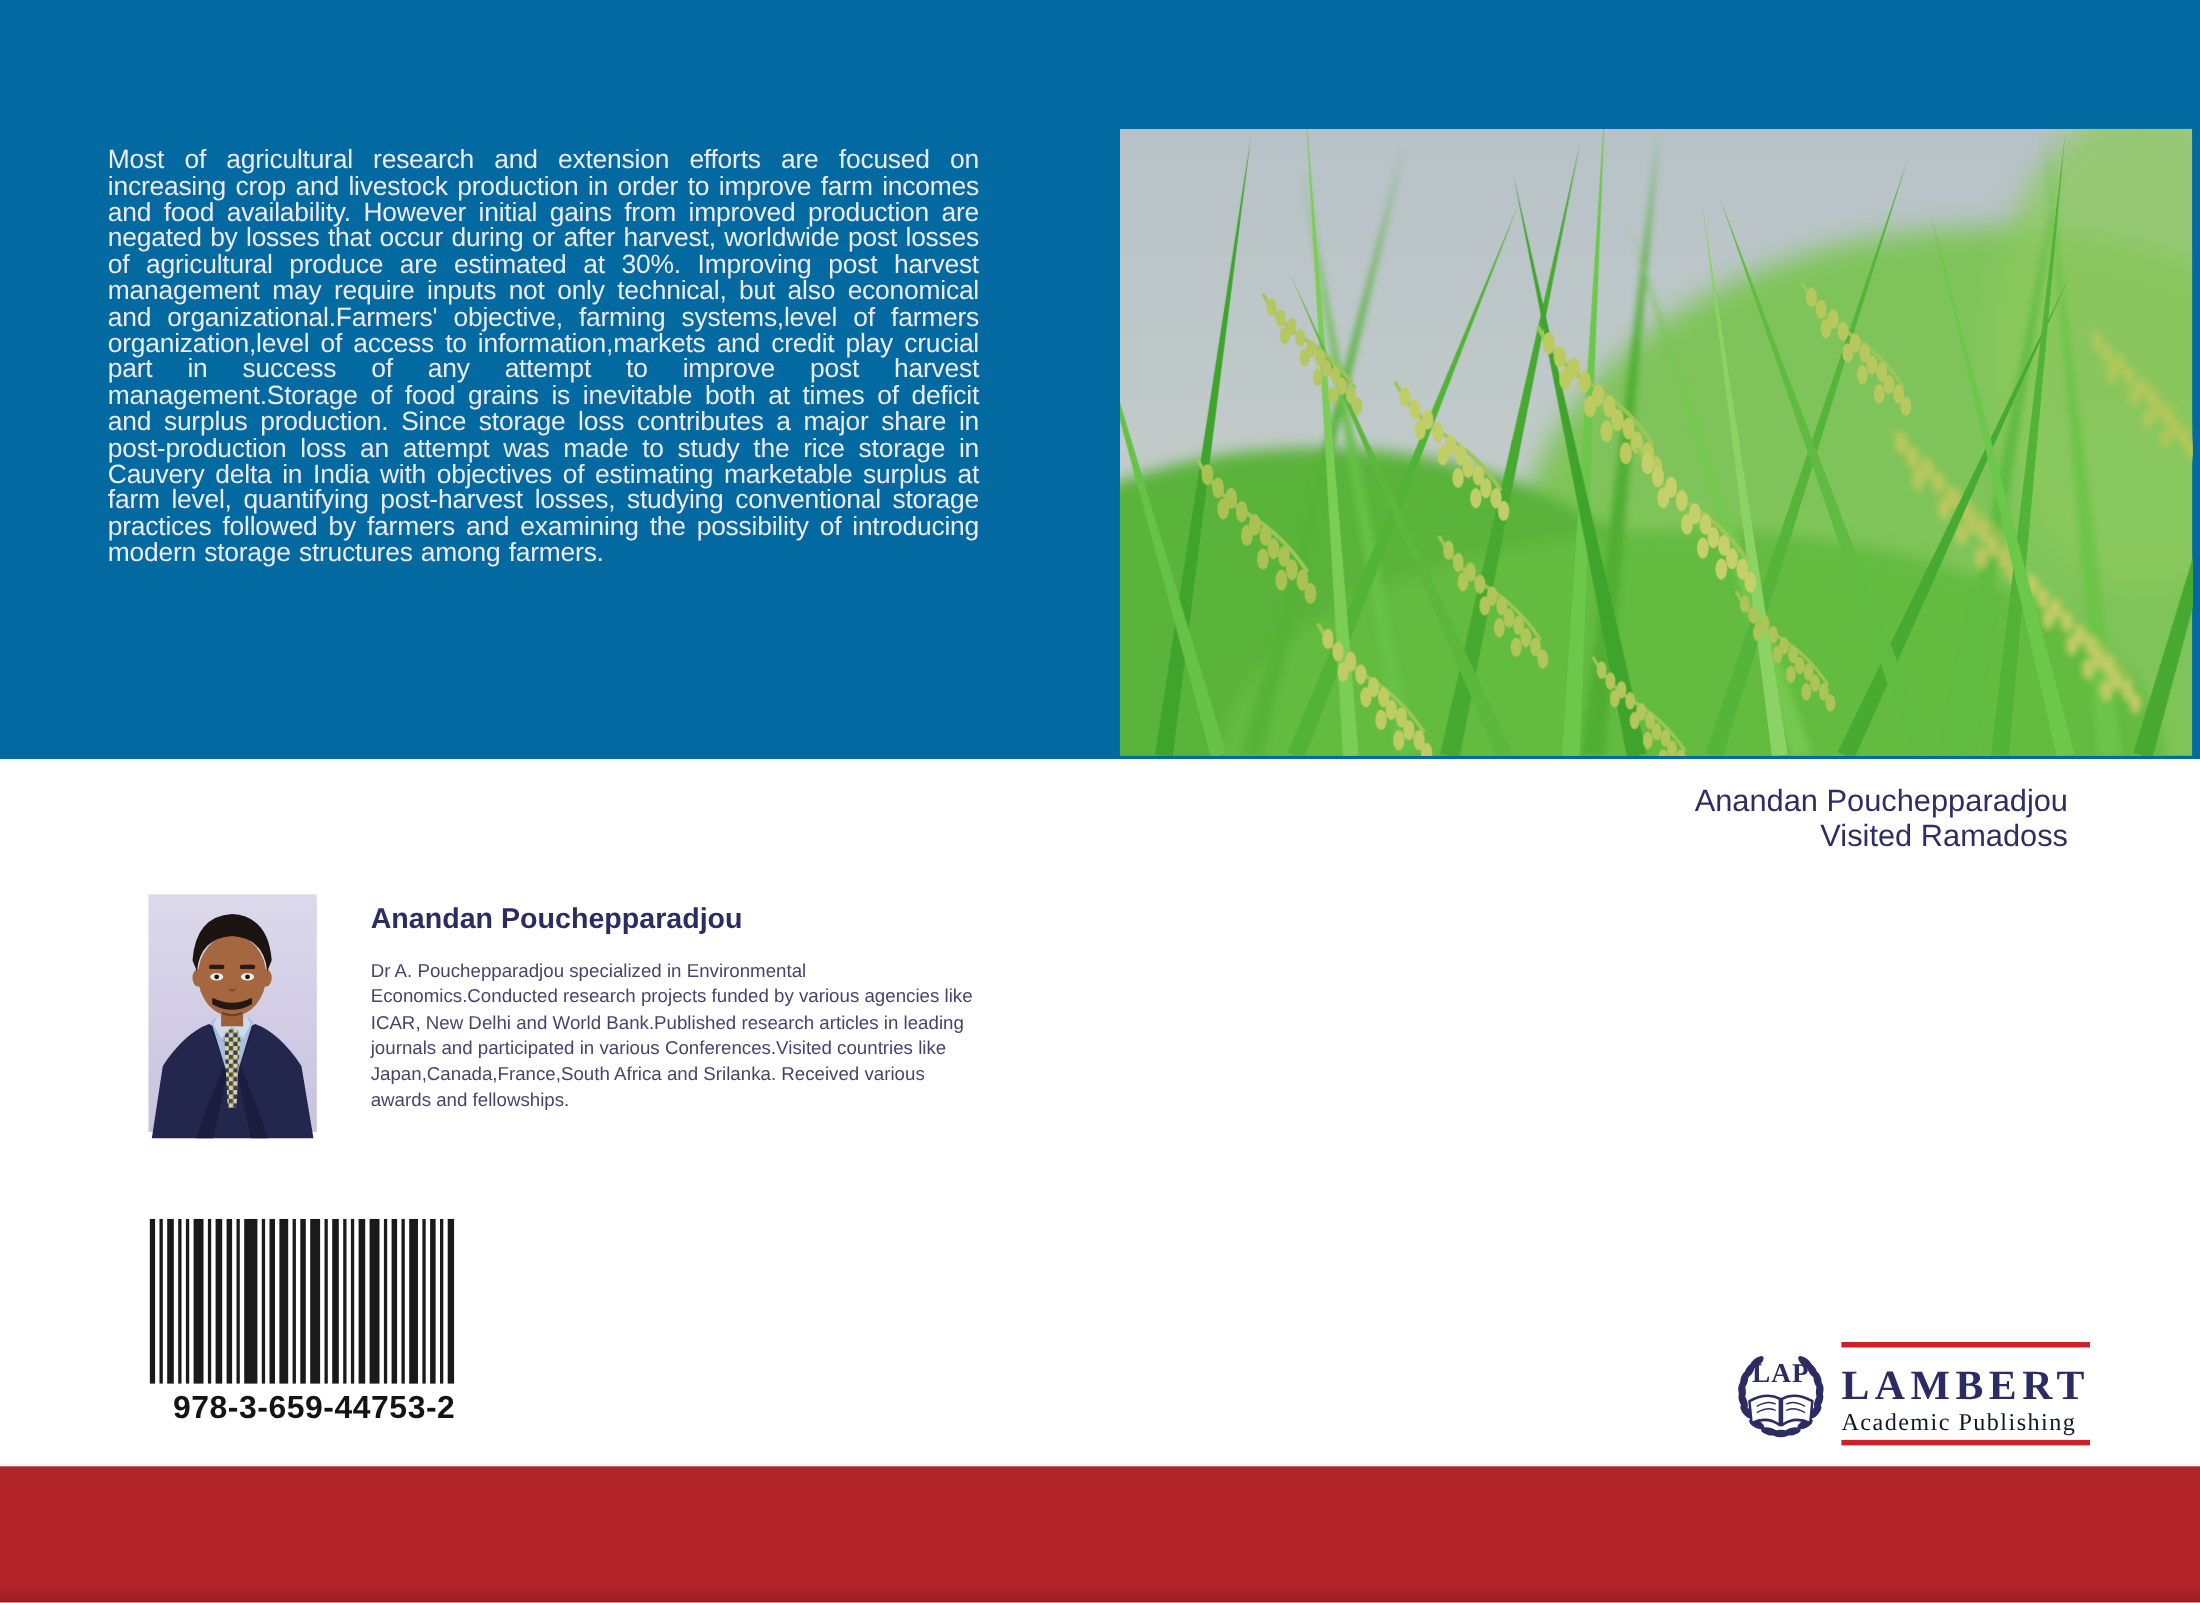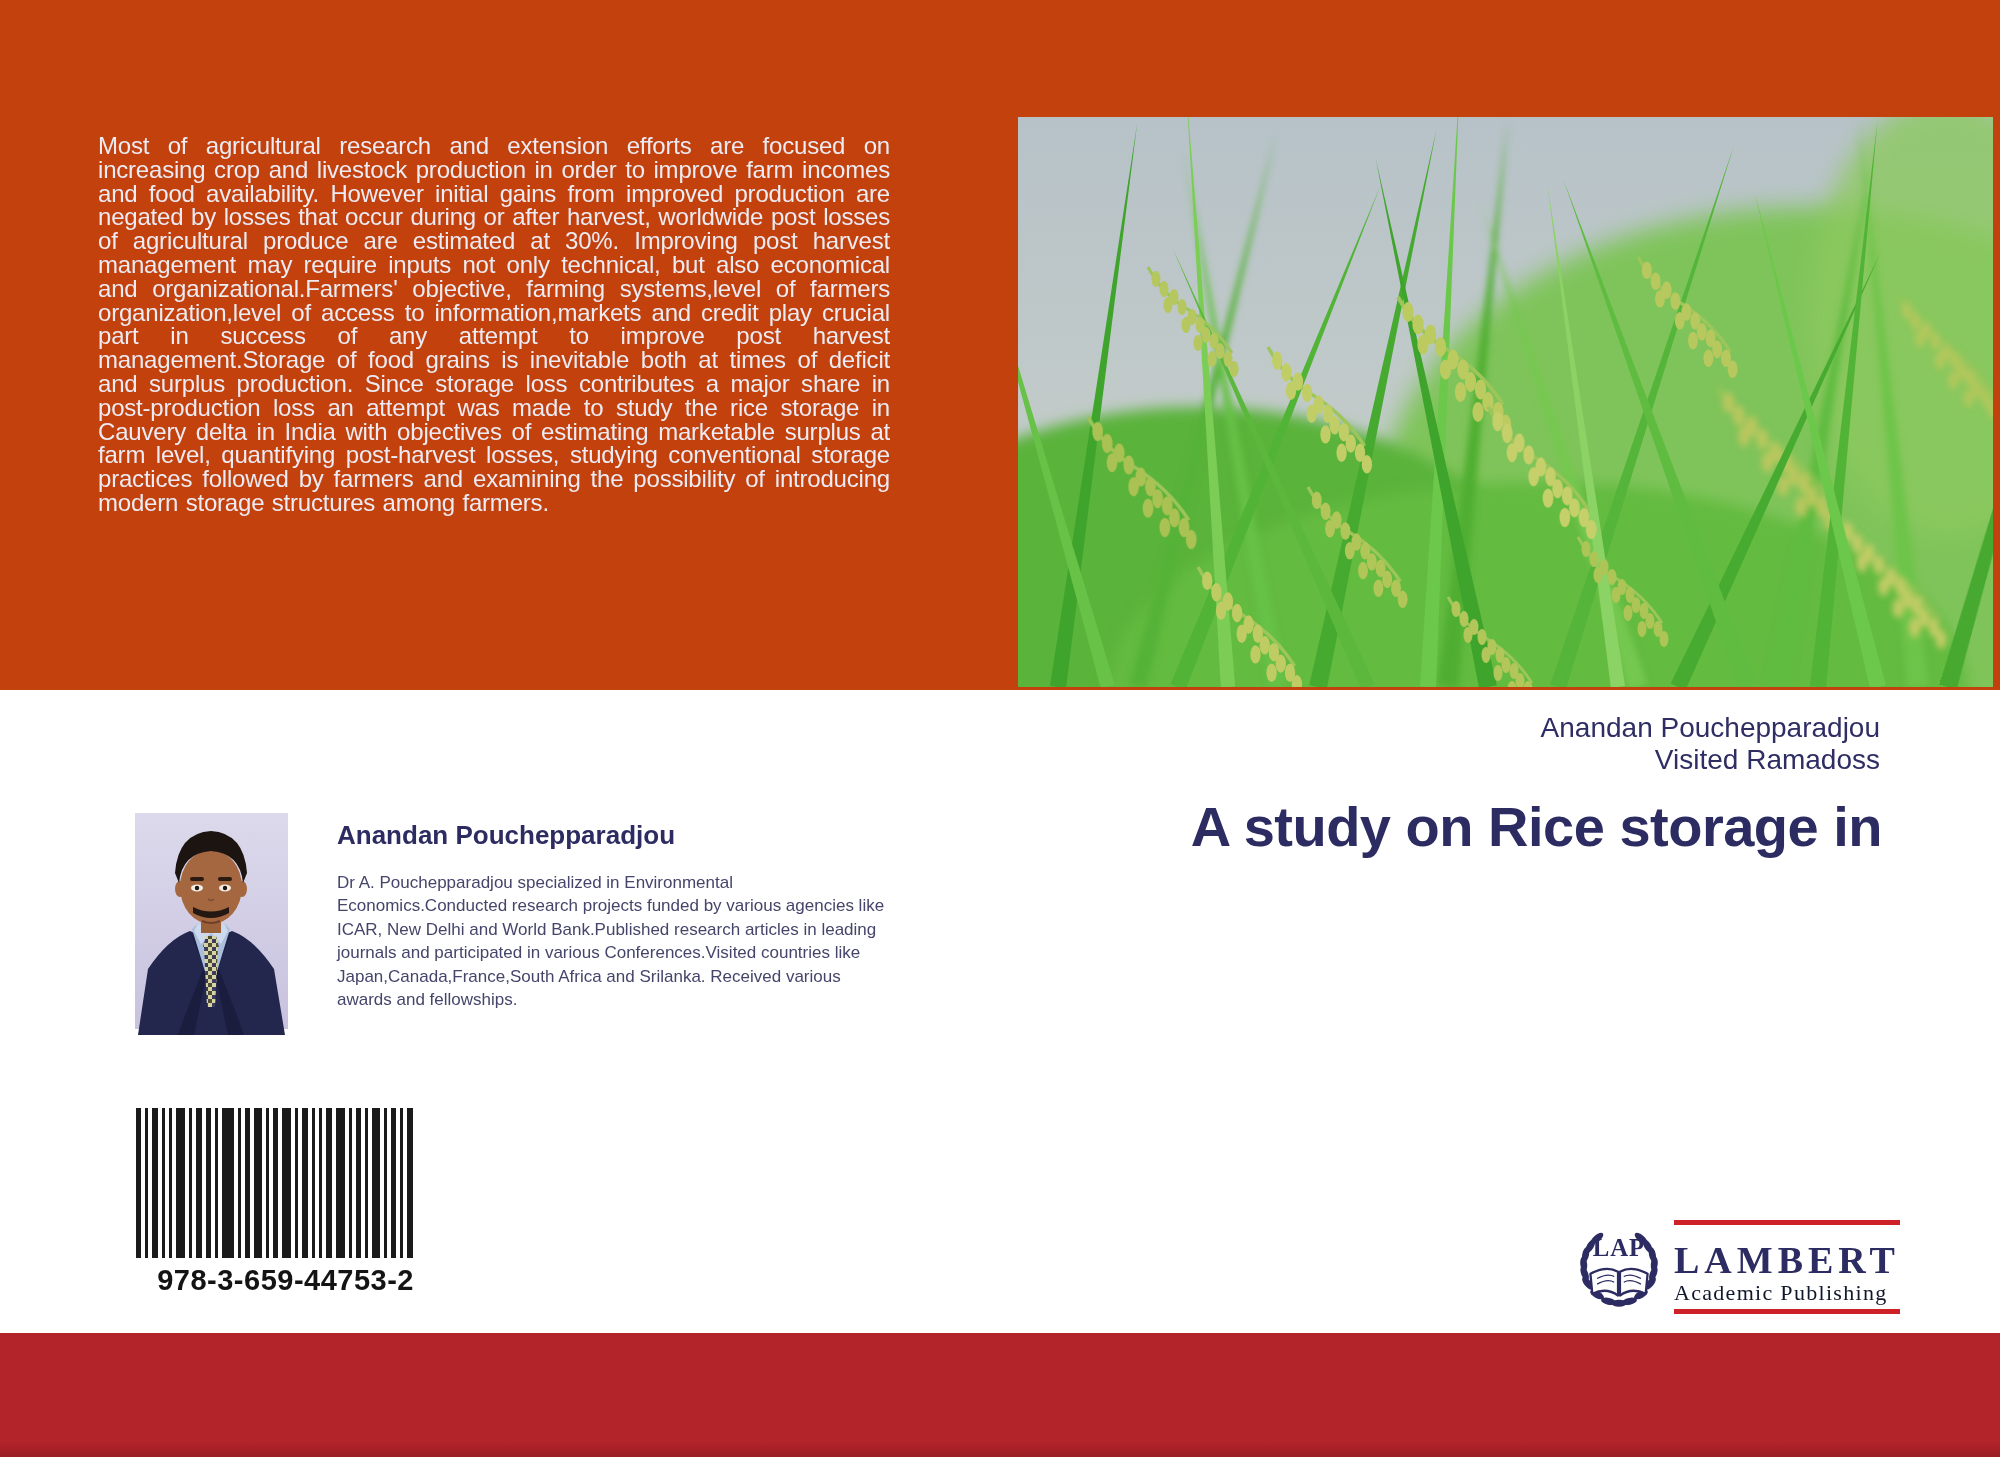--- a/index.html
+++ b/index.html
@@ -1,21 +1,21 @@
 <!DOCTYPE html>
 <html><head>
 <meta charset="utf-8">
 <style>
   html,body{margin:0;padding:0;background:#ffffff;}
   body{width:2000px;height:1457px;position:relative;overflow:hidden;
        font-family:"Liberation Sans","DejaVu Sans",sans-serif;}
   .cover{position:absolute;inset:0;width:2000px;height:1457px;background:#ffffff;}
 
   
-  .navy-band{position:absolute;left:0;top:0;width:2000px;height:690px;background:#c2410c;}
+  .navy-band{position:absolute;left:0;top:0;width:2000px;height:690px;background:#0369a1;}
 
   
   .back-text{position:absolute;left:98px;top:110px;width:792px;
              color:#edebf3;font-size:24px;line-height:23.8px;
              text-align:justify;letter-spacing:-0.2px;word-spacing:1px;}
 
   
   .field-photo{position:absolute;left:1018px;top:117px;width:975px;height:570px;overflow:hidden;}
   .field-photo svg{display:block;width:100%;height:100%;}
 
@@ -154,21 +154,20 @@
       </g>
     </svg>
   </div>
 
   <div class="authors">
     <div>Anandan Pouchepparadjou</div>
     <div>Visited Ramadoss</div>
   </div>
 
   <div class="book-title">
-    <div>A study on Rice storage in</div>
   </div>
 
   <div class="portrait">
     <svg viewBox="0 0 167 228">
       <defs>
         <linearGradient id="pg" x1="0" y1="0" x2="0" y2="1">
           <stop offset="0" stop-color="#dcd9ec"></stop>
             <stop offset="1" stop-color="#c8c2de"></stop>
         </linearGradient>
         <pattern id="tiepat" width="8" height="8" patternUnits="userSpaceOnUse">

